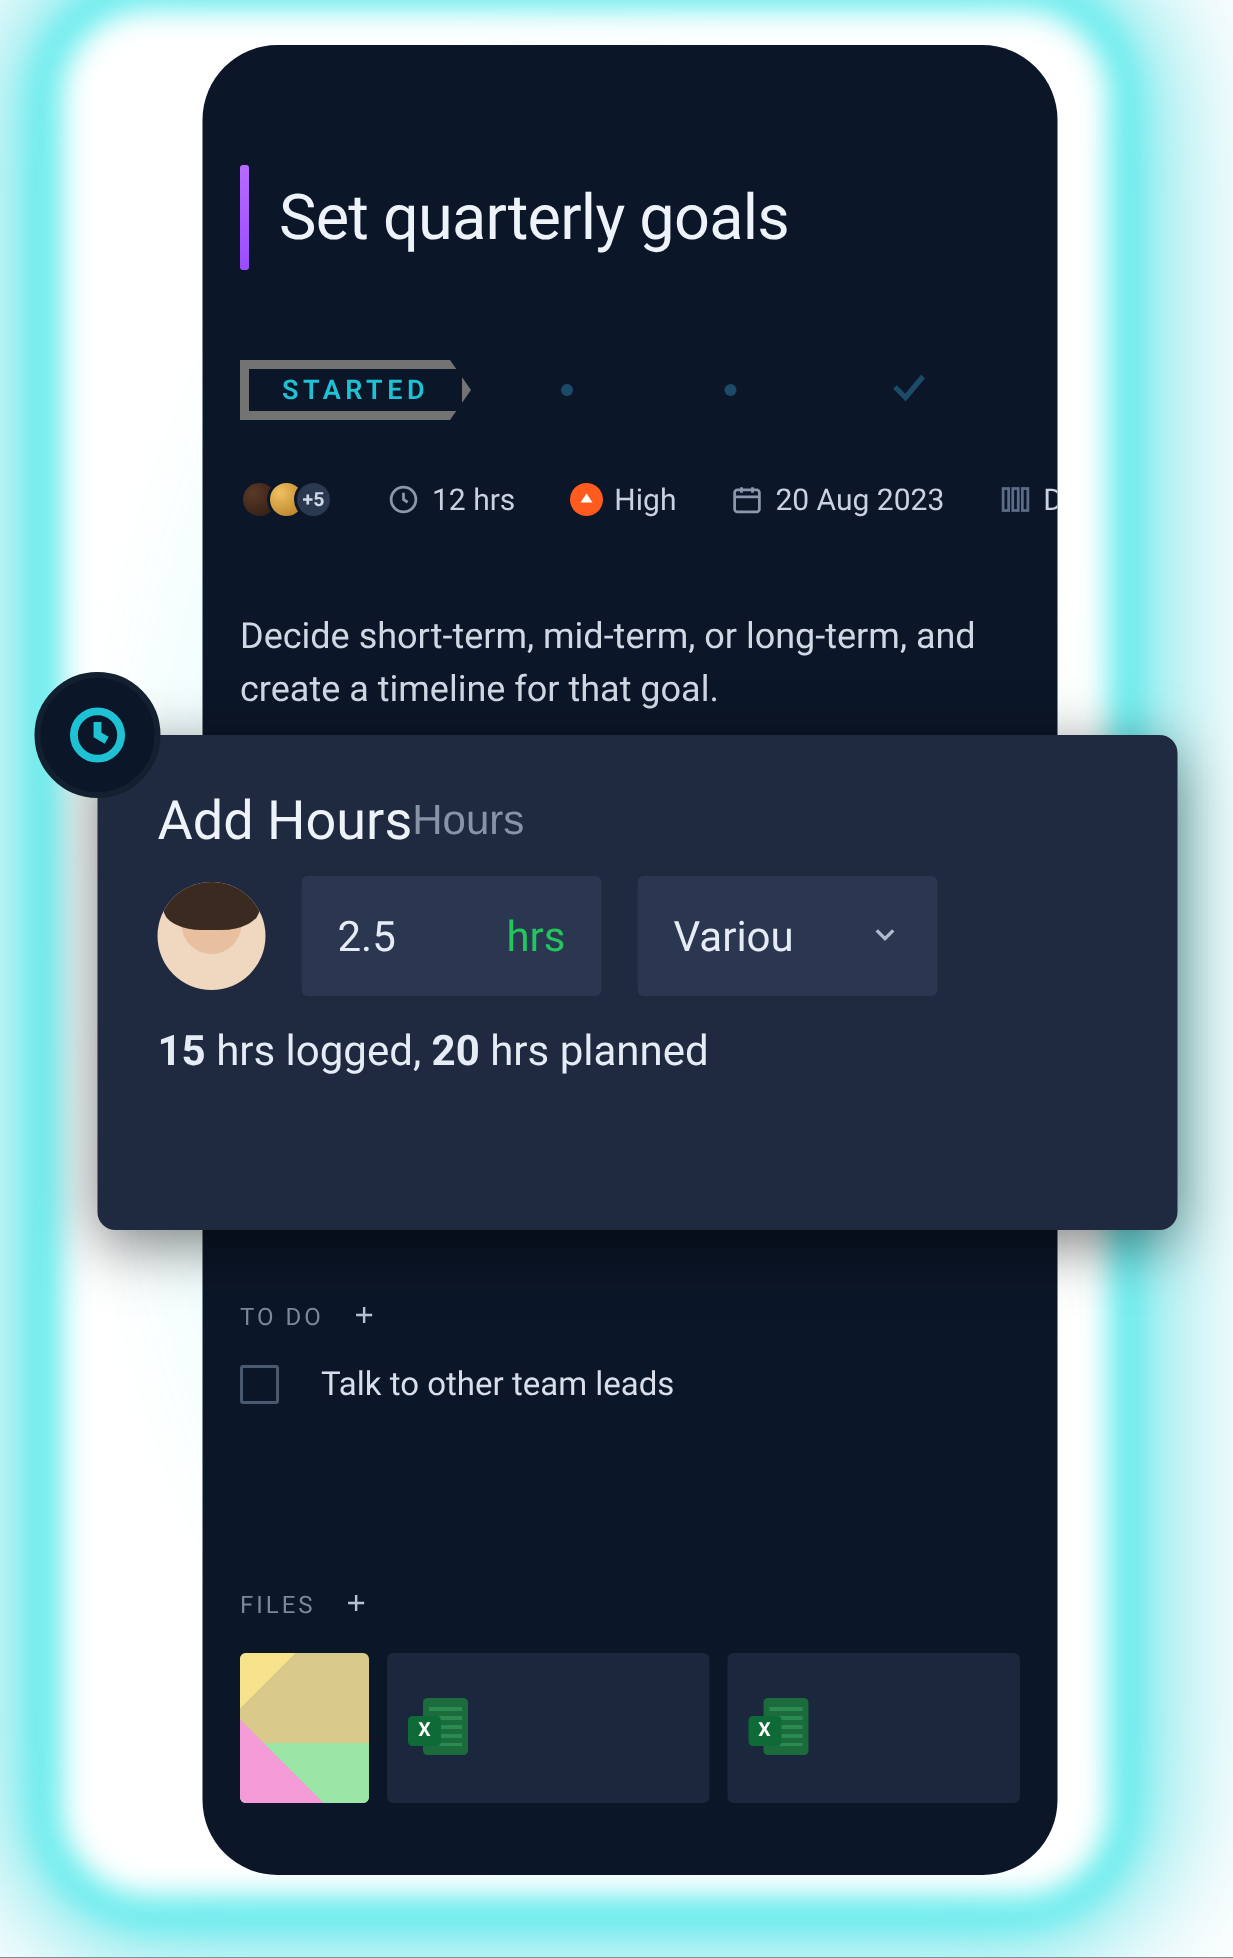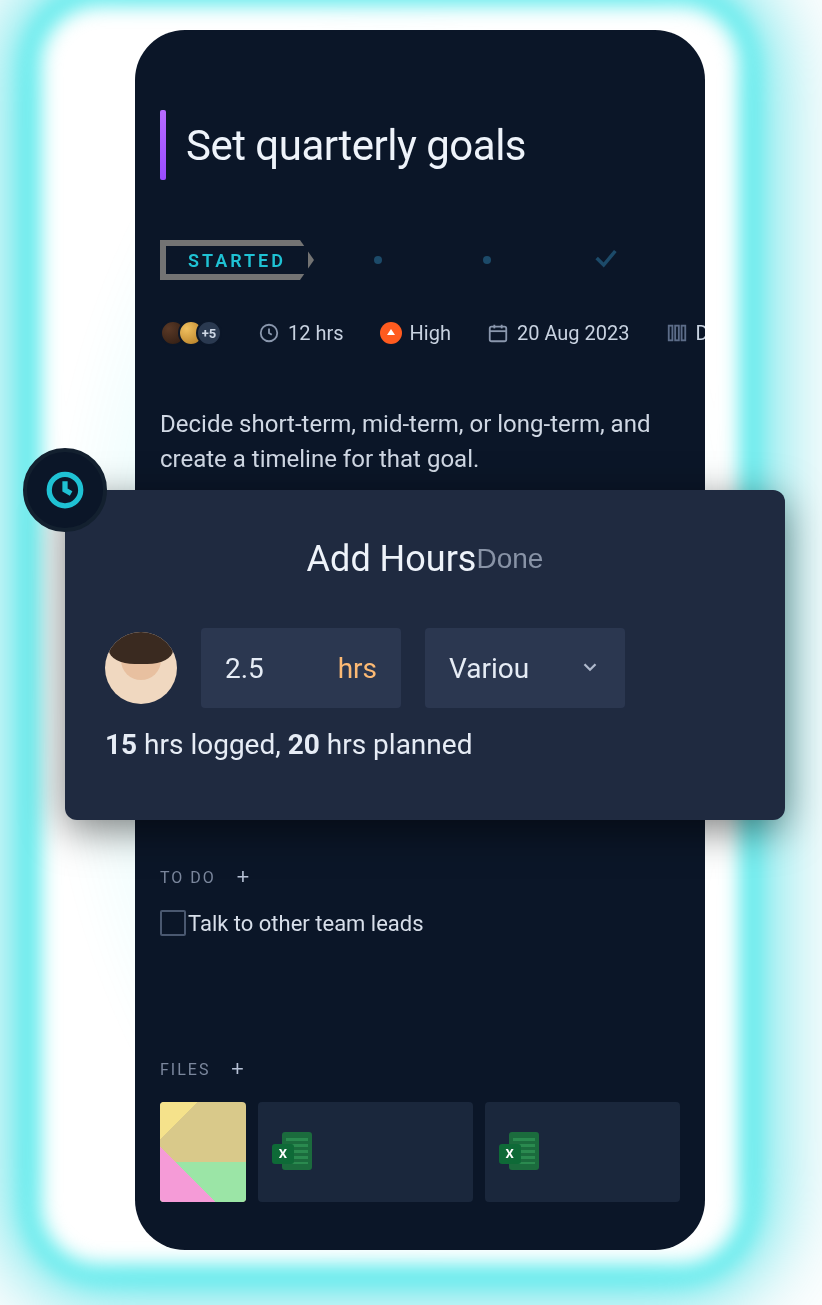--- a/index.html
+++ b/index.html
@@ -132,47 +132,47 @@
     position: absolute;
     left: -42px; top: -42px;
     width: 84px; height: 84px;
     border-radius: 50%;
     background: #0b1628;
     border: 4px solid #13202f;
     display:flex; align-items:center; justify-content:center;
   }
   .panel-badge svg { width: 42px; height: 42px; stroke: #1fc2d4; fill: none; stroke-width: 3; }
 
-  .panel-head { display:flex; align-items:center; justify-content:center;margin-top:12px; }
+  .panel-head { display:flex; align-items:center; justify-content:flex-start; }
   .panel-title { font-size: 36px; font-weight: 400; color: #eef3fa; }
   .panel-done { font-size: 28px; color: #8893a6; font-weight: 500; background:none; border:none; cursor:pointer; }
 
-  .input-row { display:flex; align-items:center; gap: 24px; margin-top: 48px; }
+  .input-row { display:flex; align-items:center; gap: 24px; margin-top: 16px; }
   .avatar-lg { width: 72px; height: 72px; border-radius: 50%; background: #f0d8c0; position: relative; overflow: hidden; flex: 0 0 auto; }
   .avatar-lg::before { content:''; position:absolute; left:50%; top:8px; transform:translateX(-50%); width:40px; height:40px; border-radius:50%; background:#e8c0a0; }
   .avatar-lg::after { content:''; position:absolute; left:50%; top:-2px; transform:translateX(-50%); width:64px; height:34px; border-radius:50% 50% 40% 40%; background:#3a2a20; }
 
   .field { height: 80px; background: #2b3750; border-radius: 4px; display:flex; align-items:center; padding: 0 24px; font-size: 28px; }
   .field-hrs { width: 200px; justify-content: space-between; }
   .field-hrs .val { color:#e6ecf5; }
-  .field-hrs .unit { color:#fdba74; }
+  .field-hrs .unit { color:#22c55e; }
   .field-date { width: 200px; justify-content: space-between; cursor:pointer; }
   .field-date .val { color:#e6ecf5; }
   .field-date svg { width:22px; height:22px; stroke:#b0bacd; fill:none; stroke-width:2.5; }
 
   .summary { margin-top: 20px; font-size: 28px; color:#e6ecf5; }
   .summary .num { font-weight: 700; }
 
   
   .section { position:absolute; left:25px; right:25px; }
   .sec-todo { top: 836px; }
   .sec-head { display:flex; align-items:center; gap:16px; font-size:16px; color:#7b879d; letter-spacing:2px; margin-bottom: 22px; }
   .add-btn { width:22px; height:22px; display:flex; align-items:center; justify-content:center; color:#b7c2d6; background:none; border:none; cursor:pointer; font-size:22px; line-height:1; }
 
-  .todo-item { display:flex; align-items:center; gap:2px; margin-bottom:20px; font-size:22px; color:#d8dfea; }
+  .todo-item { display:flex; align-items:center; gap:28px; margin-bottom:20px; font-size:22px; color:#d8dfea; }
   .chk { width:26px; height:26px; border:2px solid #4a5870; border-radius:2px; background:transparent; display:inline-block; flex:0 0 auto; }
   .chk.filled { background:#b6ff2a; border-color:#b6ff2a; position:relative; }
   .chk.filled::after{ content:''; position:absolute; inset:3px; background:#b6ff2a; }
 
   .sec-files { top: 1028px; }
   .files-row { display:flex; gap:12px; overflow:hidden; }
   .file-card { height:100px; background:#1a273c; border-radius:4px; display:flex; align-items:center; gap:12px; padding:10px 14px; font-size:16px; line-height:1.3; color:#c9d2e0; }
   .file-thumb { width:86px; flex:0 0 auto; padding:0; overflow:hidden; }
   .thumb-img { width:100%; height:100%; background:
       linear-gradient(135deg,#f5e28b 20%,transparent 20%),
@@ -309,21 +309,21 @@
 
   <div class="panel">
     <div class="panel-badge">
       <svg viewBox="0 0 24 24">
           <circle cx="12" cy="12" r="9"></circle>
           <polyline points="12 7 12 12 15.5 14"></polyline>
         </svg>
     </div>
     <div class="panel-head">
       <div class="panel-title">Add Hours</div>
-      <button class="panel-done">Done</button>
+      <button class="panel-done">Hours</button>
     </div>
     <div class="input-row">
       <div class="avatar-lg"></div>
       <div class="field field-hrs">
         <span class="val">2.5</span>
         <span class="unit">hrs</span>
       </div>
       <div class="field field-date">
         <span class="val">Variou</span>
         <span>

